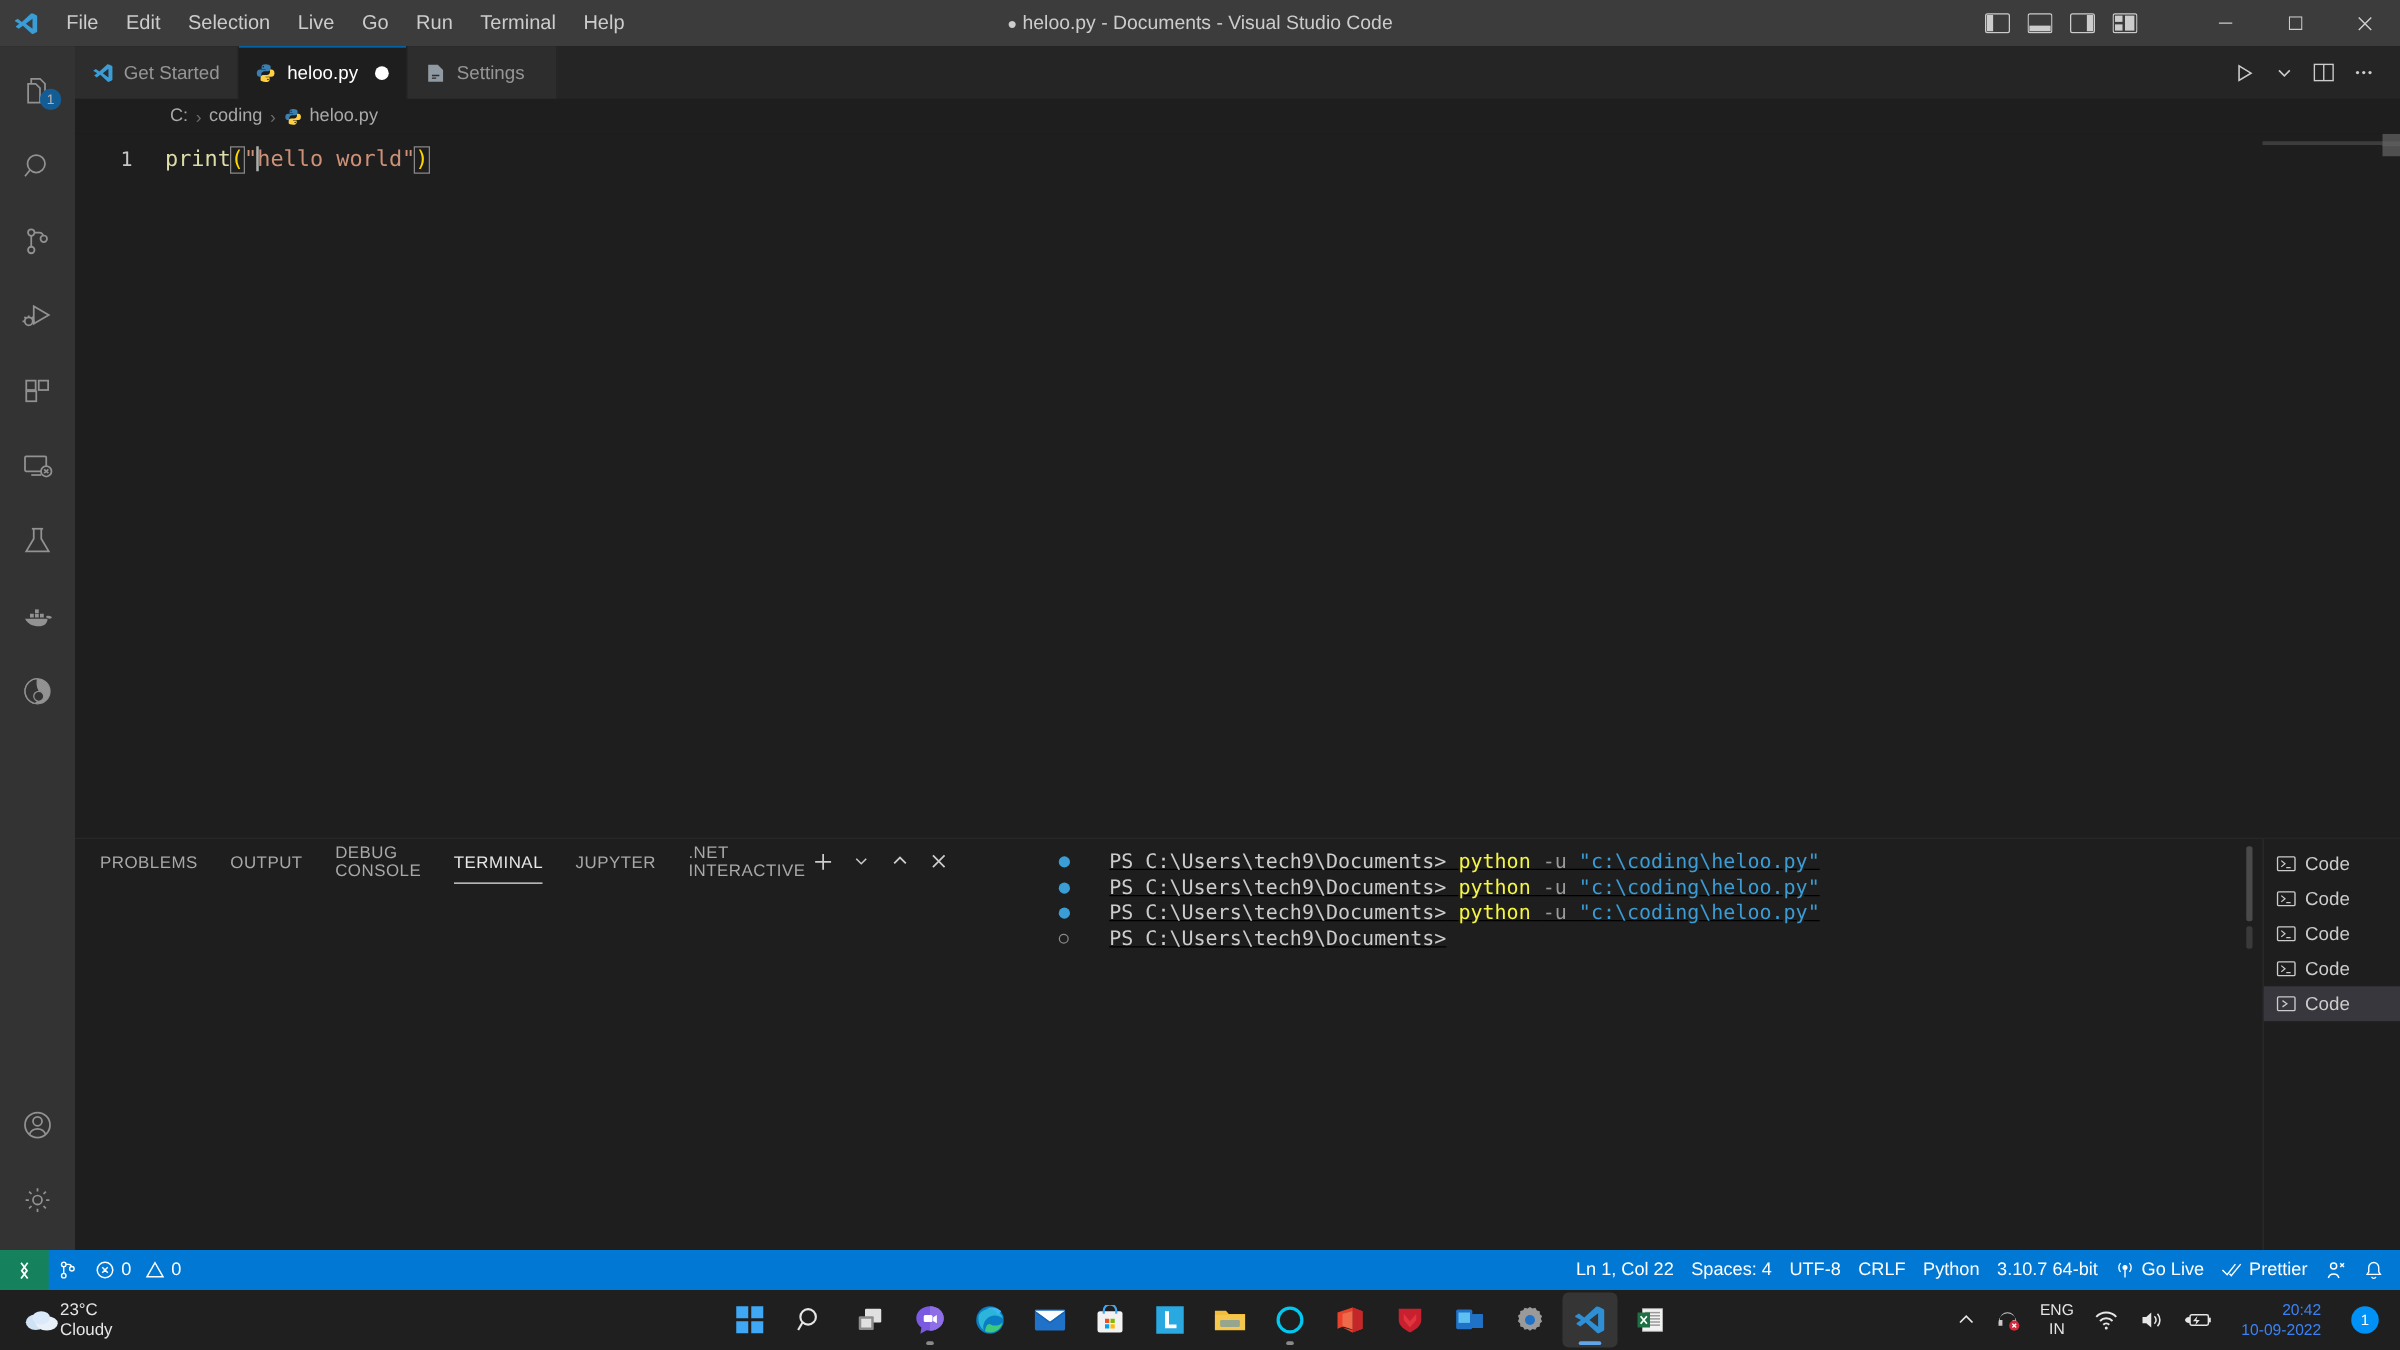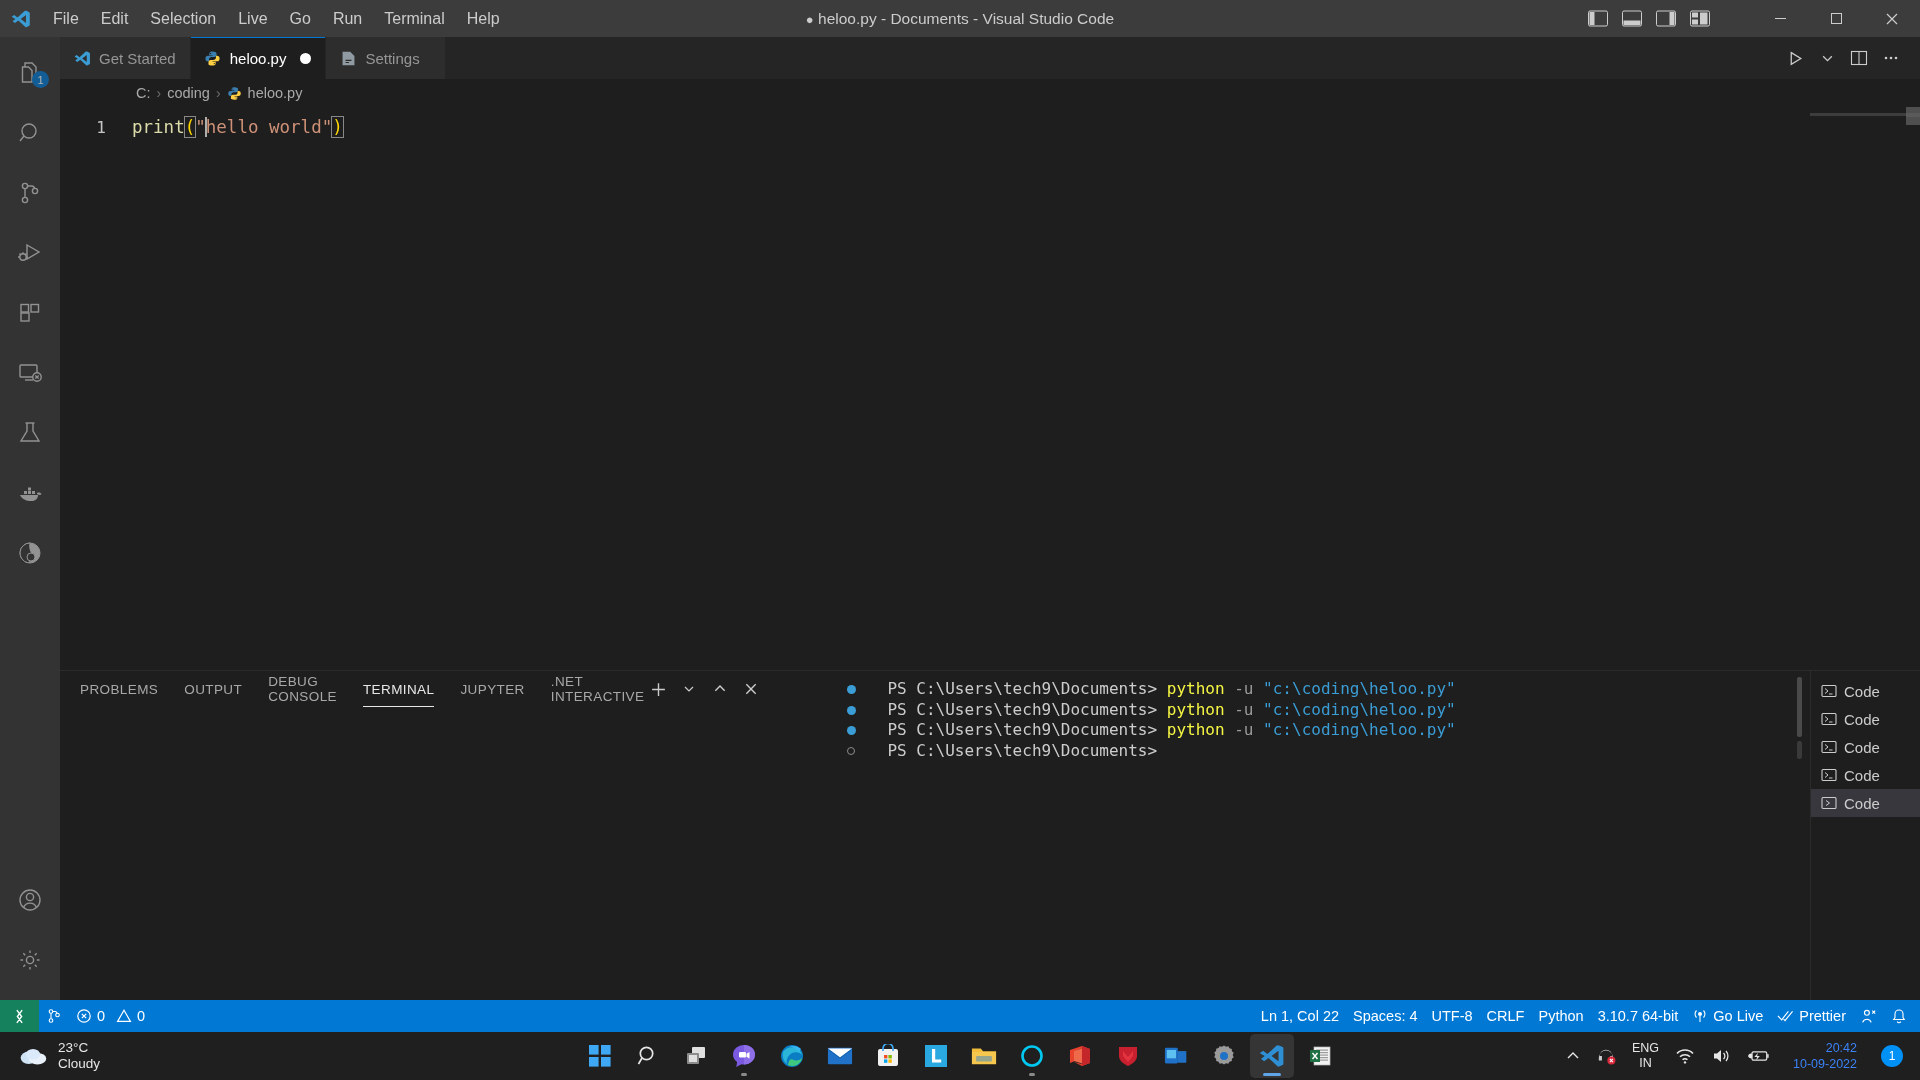--- a/index.html
+++ b/index.html
@@ -153,21 +153,21 @@
 
   .panel-body { flex: 1; display: flex; min-height: 0; }
   .terminal {
     flex: 1; position: relative; padding: 8px 0 0 0; min-width: 0;
     font-family: "DejaVu Sans Mono", monospace; font-size: 16px; line-height: 20.5px;
   }
   .term-dot {
     position: absolute; left: 68px; width: 9px; height: 9px; border-radius: 50%;
   }
   .term-line-wrap { position: relative; height: 20.5px; }
-  .term-content { padding-left: 108px; white-space: pre; }
+  .term-content { padding-left: 108px; white-space: pre; text-decoration: underline; }
   .t-white { color: #cccccc; }
   .t-yellow { color: #f5f543; }
   .t-gray { color: #9a9a9a; }
   .t-cyan { color: #3b9dd6; }
   .term-scroll {
     position: absolute; right: 8px; top: 6px; width: 5px; height: 60px;
     background: #4a4a4a; border-radius: 2px;
   }
   .term-scroll2 {
     position: absolute; right: 8px; top: 70px; width: 5px; height: 18px;
@@ -198,21 +198,21 @@
     height: 32px; display: flex; align-items: center; gap: 5px; padding: 0 7px; cursor: pointer;
     white-space: nowrap;
   }
   .sb-right { margin-left: auto; display: flex; align-items: center; padding-right: 6px; }
 
   
   .taskbar {
     height: 48px; flex: 0 0 48px; background: #1f1f1f; display: flex; align-items: center;
     color: #ffffff; position: relative;
   }
-  .tb-weather { display: flex; align-items: center; gap: 10px; padding-left: 18px; cursor: pointer; }
+  .tb-weather { display: flex; align-items: center; padding-left: 18px; cursor: pointer; }
   .tb-weather-text { line-height: 1.18; font-size: 13.5px; color: #e6e6e6; }
   .tb-center {
     position: absolute; left: 50%; transform: translateX(-50%);
     display: flex; align-items: center; gap: 4px;
   }
   .tb-icon {
     width: 44px; height: 44px; display: flex; align-items: center; justify-content: center;
     border-radius: 5px; cursor: pointer; position: relative;
   }
   .tb-icon.running::after {

